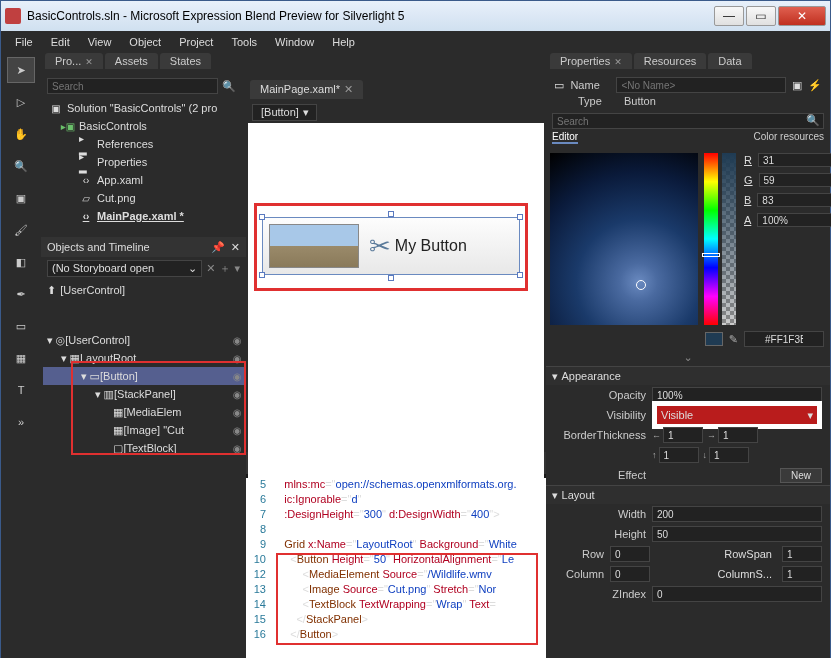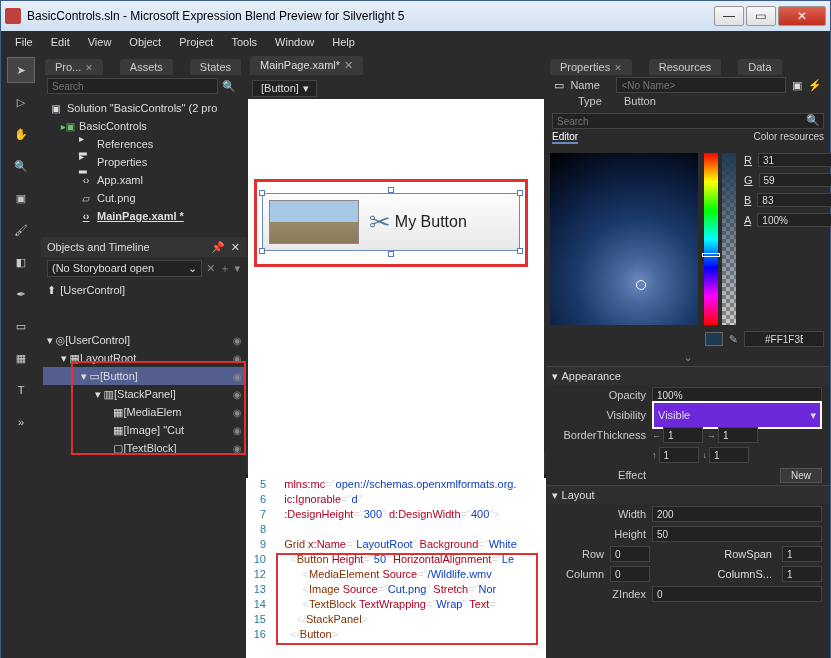--- a/index.html
+++ b/index.html
@@ -11,23 +11,23 @@
 .win-btns { display:flex; gap:2px; }
 .win-btn { width:30px; height:20px; display:flex; align-items:center; justify-content:center; border:1px solid #999; border-radius:2px; font-size:12px; color:#222; background:linear-gradient(#f8f8f8,#e0e0e0); }
 .win-btn.close { background:linear-gradient(#e06050,#c03020); color:#fff; width:48px; }
 .menubar { height:22px; background:#2b2b2b; display:flex; align-items:center; padding:0 6px; gap:2px; }
 .menubar span { padding:2px 8px; color:#ddd; cursor:default; }
 .main { display:flex; height:605px; }
 .toolstrip { width:40px; background:#2b2b2b; display:flex; flex-direction:column; align-items:center; padding-top:4px; gap:6px; }
 .tool { width:28px; height:26px; display:flex; align-items:center; justify-content:center; color:#ccc; border:1px solid transparent; }
 .tool.sel { background:#444; border:1px solid #666; }
 .left-col { width:205px; background:#2b2b2b; display:flex; flex-direction:column; }
-.mid-col { width:300px; background:#2b2b2b; display:flex; flex-direction:column; }
+.mid-col { width:300px; background:#2b2b2b; display:flex; flex-direction:column;margin-top:24px; }
 .right-col { flex:1; background:#2b2b2b; display:flex; flex-direction:column; }
-.panel-tabs { height:22px; display:flex; align-items:flex-end; padding:0 4px; gap:17px; }
+.panel-tabs { height:22px; display:flex; align-items:flex-start; padding:0 4px; gap:2px; }
 .tab { padding:2px 10px; background:#3a3a3a; border-top-left-radius:3px; border-top-right-radius:3px; color:#ccc; position:relative; }
 .tab .x { margin-left:4px; color:#999; font-size:9px; }
 .searchbar { height:22px; display:flex; align-items:center; padding:0 6px; }
 .searchbar input { flex:1; background:#222; border:1px solid #444; color:#ccc; padding:1px 4px; height:16px; font-size:10px; }
 .tree { padding:2px 4px; overflow:hidden; font-size:11px; }
 .tree-row { display:flex; align-items:center; height:18px; gap:4px; padding-left:4px; }
 .tree-row .icn { width:14px; height:14px; display:inline-flex; align-items:center; justify-content:center; font-size:10px; }
 .tree-row.bold { font-weight:bold; text-decoration:underline; }
 .section-hdr { height:20px; background:#333; display:flex; align-items:center; padding:0 6px; color:#ddd; font-size:11px; }
 .section-hdr .icons { margin-left:auto; display:flex; gap:6px; color:#aaa; font-size:10px; }
@@ -88,21 +88,21 @@
 .cat-hdr { height:18px; display:flex; align-items:center; padding:0 6px; gap:4px; color:#ddd; background:#2f2f2f; }
 .prop-row { display:flex; align-items:center; height:20px; padding:0 8px; gap:6px; }
 .prop-row .pl { width:92px; text-align:right; color:#ccc; }
 .prop-row input, .prop-row .val-box { background:#222; border:1px solid #444; color:#ddd; padding:1px 4px; height:16px; font-size:10px; }
 .prop-row input { flex:1; }
 .prop-row .val-box { width:40px; display:flex; align-items:center; }
 .thick-grid { display:flex; gap:4px; }
 .thick-grid .cell { display:flex; align-items:center; gap:2px; }
 .thick-grid .arrow { color:#aaa; font-size:9px; }
 .btn-small { background:#3a3a3a; border:1px solid #555; padding:1px 10px; color:#ddd; font-size:10px; }
-.drop { display:flex; align-items:center; justify-content:space-between; flex:1; background:#6d28d9; border:2px solid #ffffff; padding:1px 4px; height:28px; font-size:10px; }
+.drop { display:flex; align-items:center; justify-content:space-between; flex:1; background:#b91c1c; border:5px solid #ffffff; padding:1px 4px; height:28px; font-size:10px; }
 .split-h { height:4px; background:#1a1a1a; cursor:row-resize; }
 .brush-tabs { display:flex; height:18px; padding:0 6px; gap:8px; align-items:flex-start; }
 .brush-tabs .bt { color:#ccc; font-size:10px; }
 .brush-tabs .bt.active { color:#fff; border-bottom:2px solid #6a8ac0; }
 </style>
 </head>
 <body>
 
 <div class="window-frame">
   <div class="titlebar">

